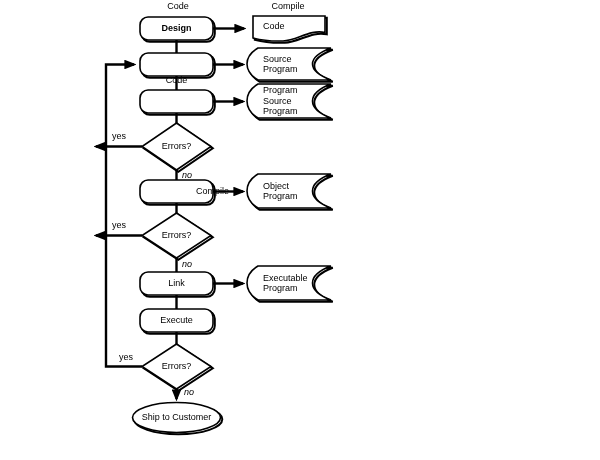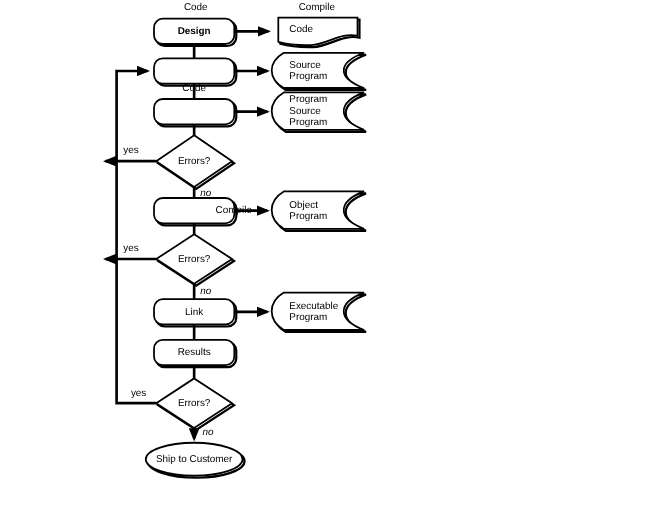--- a/index.html
+++ b/index.html
@@ -114,21 +114,21 @@
     </g>
   </svg>
 
   <div class="label" style="left:140px;top:1px;width:76px;height:11px;">Code</div>
   <div class="label" style="left:250px;top:1px;width:76px;height:11px;">Compile</div>
 
   <div class="label" style="left:140px;top:17px;width:73px;height:23px;font-weight:bold;">Design</div>
   <div class="label" style="left:140px;top:69px;width:73px;height:23px;text-align:right;">Code</div>
   <div class="label" style="left:140px;top:180px;width:73px;height:23px;margin-left:36px;">Compile</div>
   <div class="label" style="left:140px;top:272px;width:73px;height:23px;">Link</div>
-  <div class="label" style="left:140px;top:309px;width:73px;height:23px;">Results</div>
+  <div class="label" style="left:140px;top:309px;width:73px;height:23px;">Execute</div>
 
   <div class="label" style="left:142px;top:123px;width:69px;height:47px;">Errors?</div>
   <div class="label" style="left:142px;top:213px;width:69px;height:45px;">Errors?</div>
   <div class="label" style="left:142px;top:344px;width:69px;height:45px;">Errors?</div>
 
   <div class="label" style="left:105px;top:130px;width:28px;height:12px;">yes</div>
   <div class="label tag" style="left:182px;top:169px;width:26px;height:12px;">no</div>
   <div class="label" style="left:105px;top:219px;width:28px;height:12px;">yes</div>
   <div class="label tag" style="left:182px;top:258px;width:26px;height:12px;">no</div>
   <div class="label" style="left:112px;top:351px;width:28px;height:12px;">yes</div>

